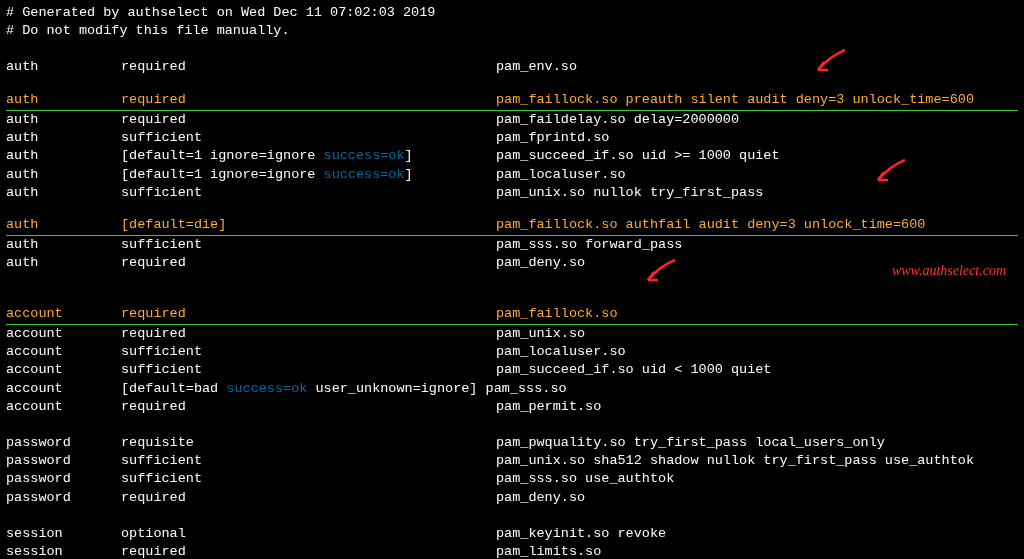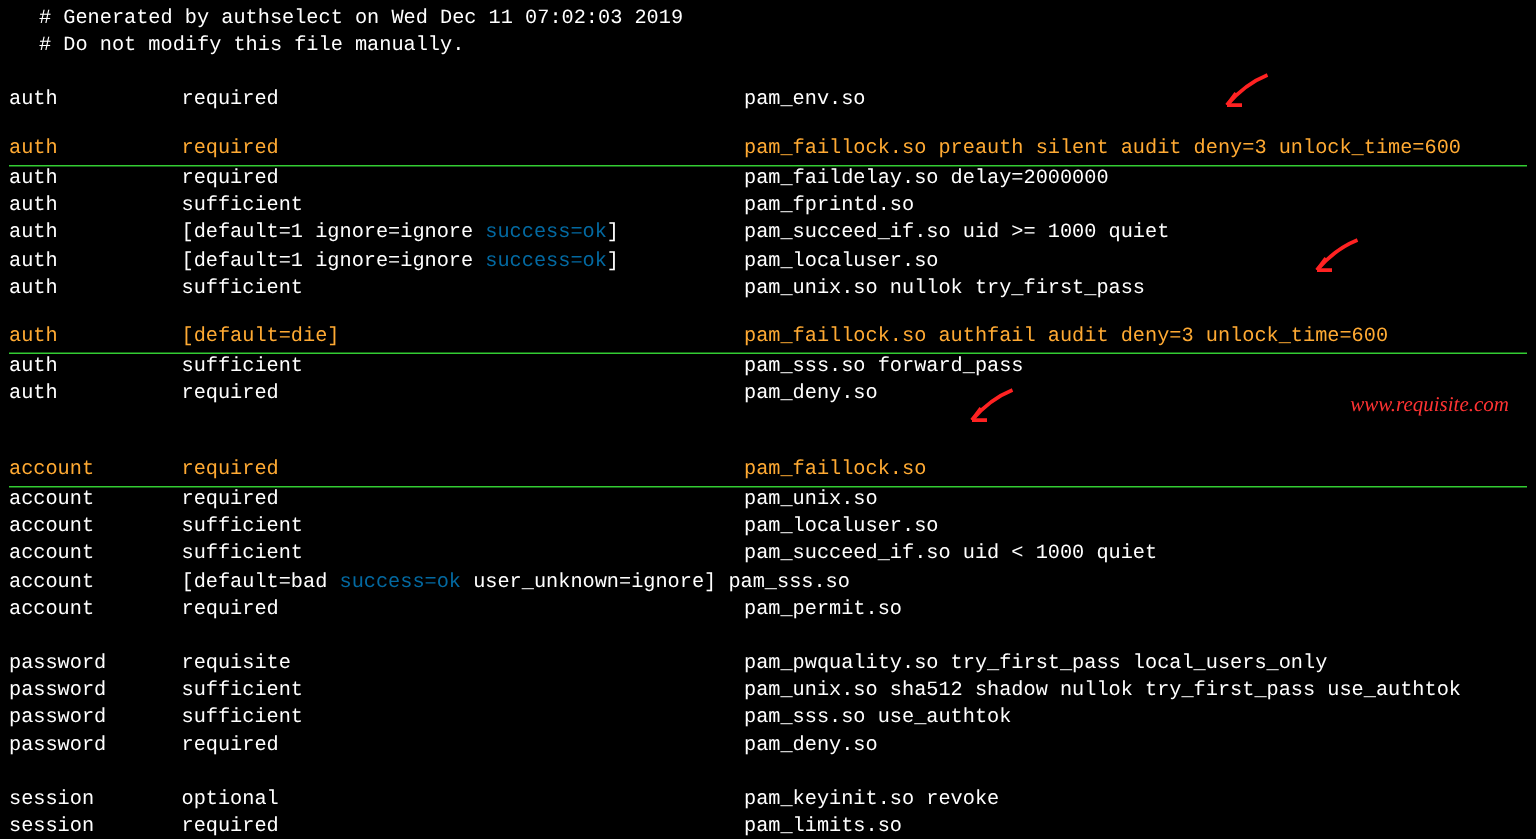--- a/index.html
+++ b/index.html
@@ -14,21 +14,20 @@
       font-size: 13.5px;
       line-height: 1.35;
       padding: 4px 6px;
       width: 1024px;
       height: 559px;
       overflow: hidden;
       position: relative;
     }
     .comment {
       color: #fff;
-      margin-left: 20px;
     }
     .row {
       white-space: pre;
       position: relative;
     }
     .col1 {
       display: inline-block;
       width: 115px;
       vertical-align: top;
     }
@@ -101,21 +100,21 @@
     <div class="row"><span class="col1">password</span><span class="col2">sufficient</span><span class="col3">pam_unix.so sha512 shadow nullok try_first_pass use_authtok</span></div>
     <div class="row"><span class="col1">password</span><span class="col2">sufficient</span><span class="col3">pam_sss.so use_authtok</span></div>
     <div class="row"><span class="col1">password</span><span class="col2">required</span><span class="col3">pam_deny.so</span></div>
     <div class="blank"></div>
     <div class="row"><span class="col1">session</span><span class="col2">optional</span><span class="col3">pam_keyinit.so revoke</span></div>
     <div class="row"><span class="col1">session</span><span class="col2">required</span><span class="col3">pam_limits.so</span></div>
     <div class="row"><span class="col1">-session</span><span class="col2">optional</span><span class="col3">pam_systemd.so</span></div>
     <div class="row"><span class="col1">session</span><span class="col2"><span>[</span><span class="green">success=1</span><span> default=ignore]</span></span><span class="col3">pam_succeed_if.so service in crond quiet use_uid</span></div>
   </div>
 
-<div class="watermark">www.requisite.com</div>
+<div class="watermark">www.authselect.com</div>
 
 <div class="arrow" style="left: 810px; top: 48px;">
     <svg width="40" height="28">
       <path d="M 35 2 Q 20 8 8 22" stroke="#ff2222" stroke-width="2.5" fill="none"></path>
       <path d="M 8 22 L 14 14 M 8 22 L 18 22" stroke="#ff2222" stroke-width="2.5" fill="none"></path>
     </svg>
   </div>
 <div class="arrow" style="left: 870px; top: 158px;">
     <svg width="40" height="28">
       <path d="M 35 2 Q 20 8 8 22" stroke="#ff2222" stroke-width="2.5" fill="none"></path>

